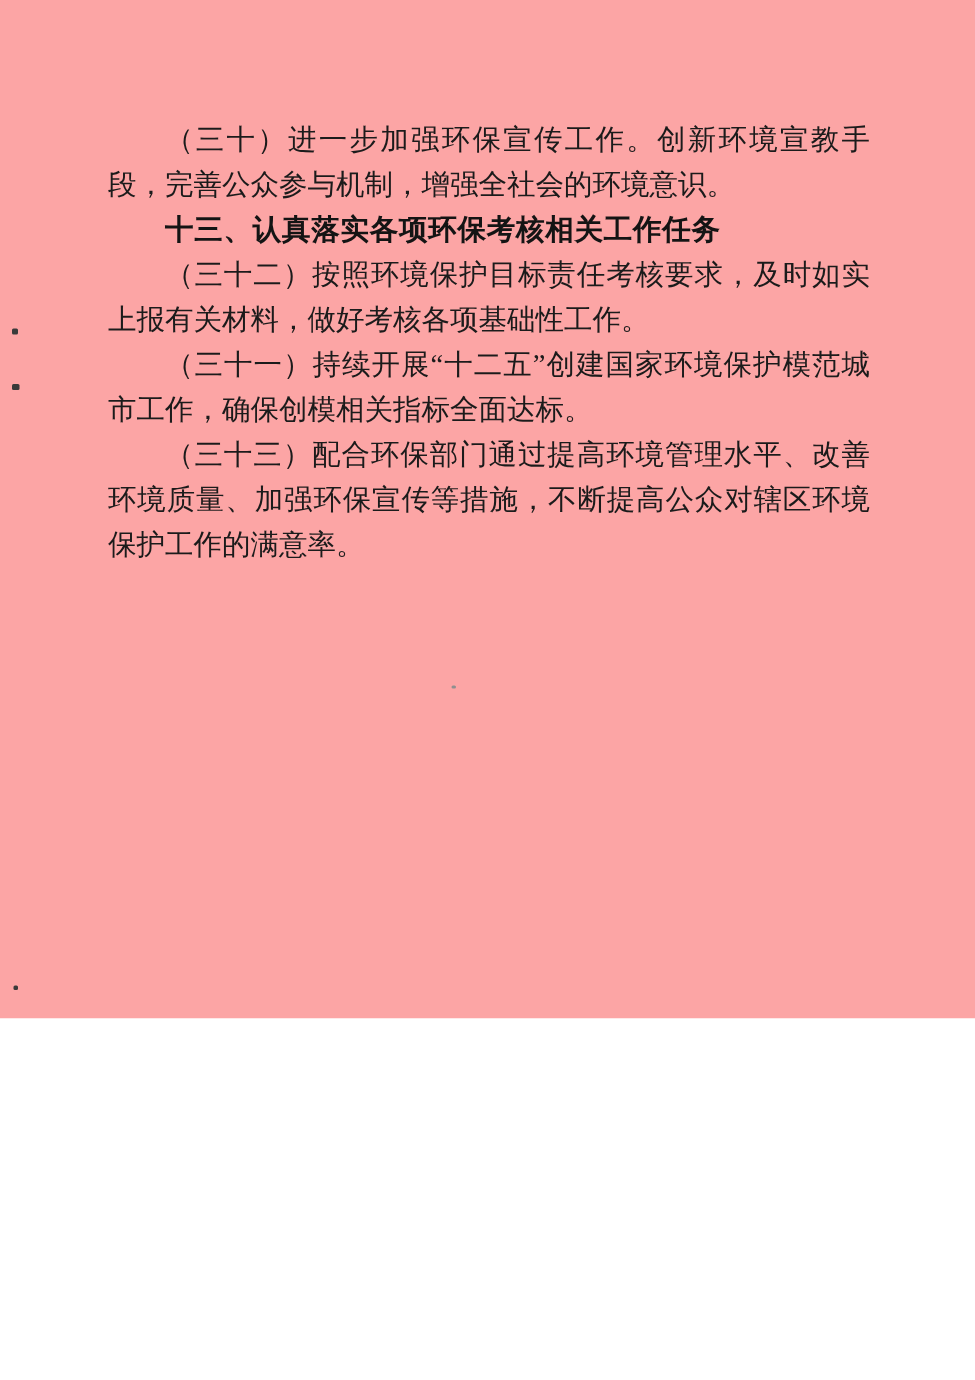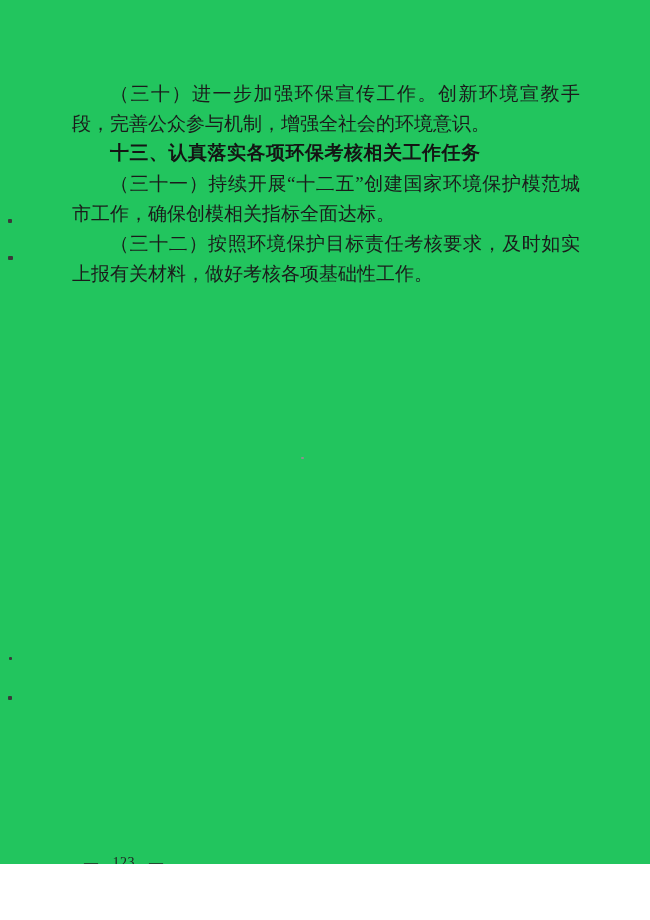--- a/index.html
+++ b/index.html
@@ -3,43 +3,43 @@
 <meta charset="utf-8">
 <style>
   html, body {
     margin: 0;
     padding: 0;
     background: #ffffff;
   }
   .page {
     position: relative;
     width: 650px;
-    height: 864px;
-    background: #22c55e;
+    height: 679px;
+    background: #fca5a5;
     overflow: hidden;
     font-family: "Liberation Serif", "DejaVu Serif", serif;
     color: #1b1b1b;
   }
   .content {
     position: absolute;
     left: 72px;
     top: 79px;
     width: 508px;
     font-size: 19px;
     line-height: 30px;
     text-align: justify;
     text-justify: inter-ideograph;
   }
   .content p {
     margin: 0;
     padding: 0;
     text-indent: 2em;
   }
   .heading {
-    font-family: Liberation Mono, monospace;
+    font-family: Liberation Sans, sans-serif;
     font-weight: bold;
     color: #141414;
     letter-spacing: 0.5px;
   }
   .page-number {
     position: absolute;
     left: 84px;
     top: 852px;
     font-size: 14px;
     line-height: 22px;
@@ -57,22 +57,23 @@
   }
 </style>
 </head>
 <body>
 
 <div class="page">
 
   <div class="content">
     <p class="body-para">（三十）进一步加强环保宣传工作。创新环境宣教手段，完善公众参与机制，增强全社会的环境意识。</p>
     <p class="heading">十三、认真落实各项环保考核相关工作任务</p>
+    <p class="body-para">（三十二）按照环境保护目标责任考核要求，及时如实上报有关材料，做好考核各项基础性工作。</p>
     <p class="body-para">（三十一）持续开展“十二五”创建国家环境保护模范城市工作，确保创模相关指标全面达标。</p>
-    <p class="body-para">（三十二）按照环境保护目标责任考核要求，及时如实上报有关材料，做好考核各项基础性工作。</p>
+    <p class="body-para">（三十三）配合环保部门通过提高环境管理水平、改善环境质量、加强环保宣传等措施，不断提高公众对辖区环境保护工作的满意率。</p>
   </div>
 
   <div class="page-number">— 123 —</div>
 
   <div class="speck" style="left:8px; top:219px; width:4px; height:4px;"></div>
   <div class="speck" style="left:8px; top:256px; width:5px; height:4px;"></div>
   <div class="speck" style="left:9px; top:657px; width:3px; height:3px;"></div>
   <div class="speck" style="left:8px; top:696px; width:4px; height:4px;"></div>
   <div class="speck light" style="left:301px; top:457px; width:3px; height:2px;"></div>
 

